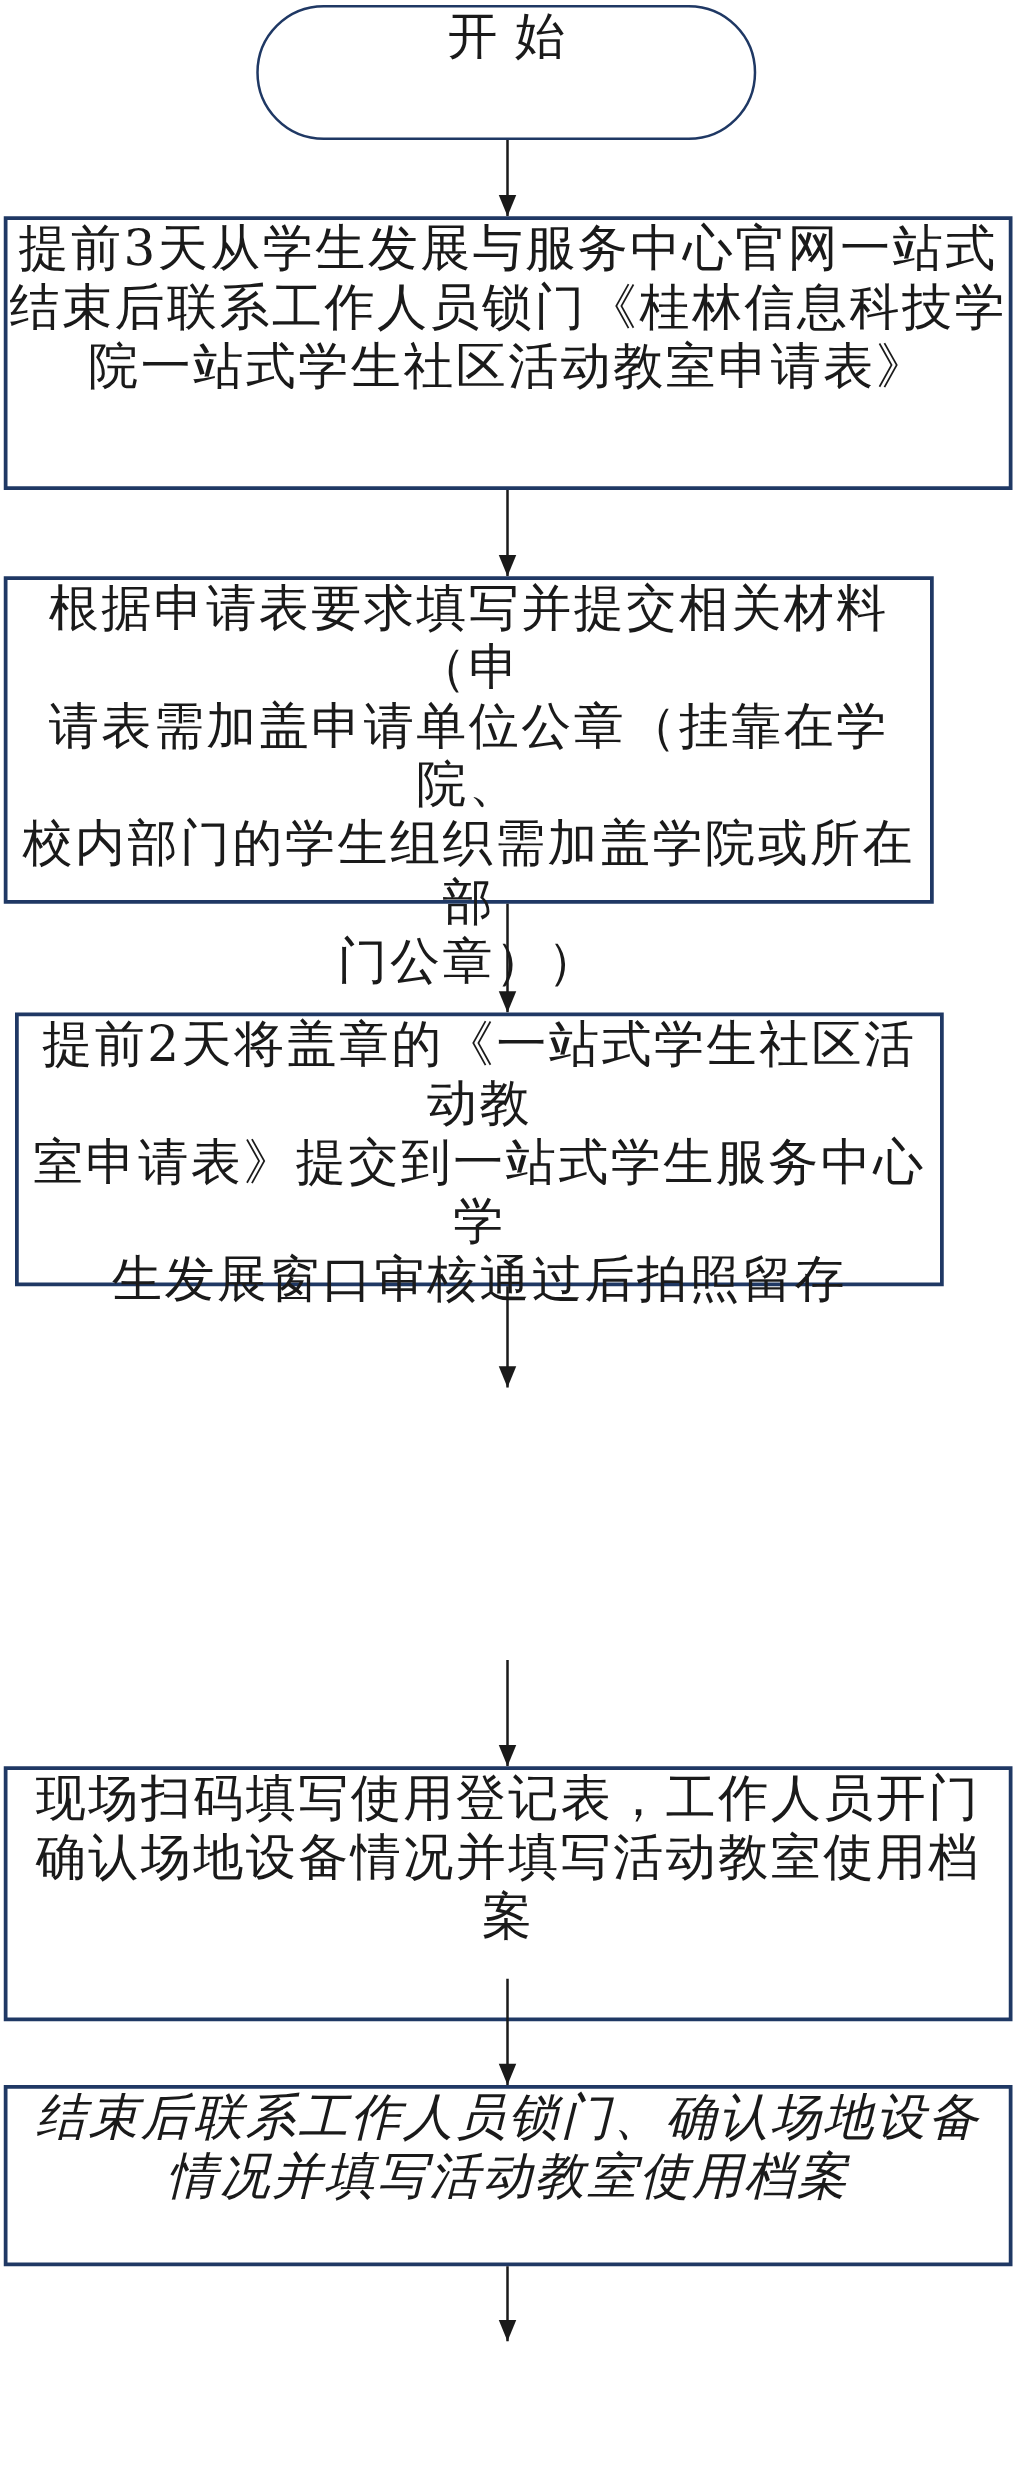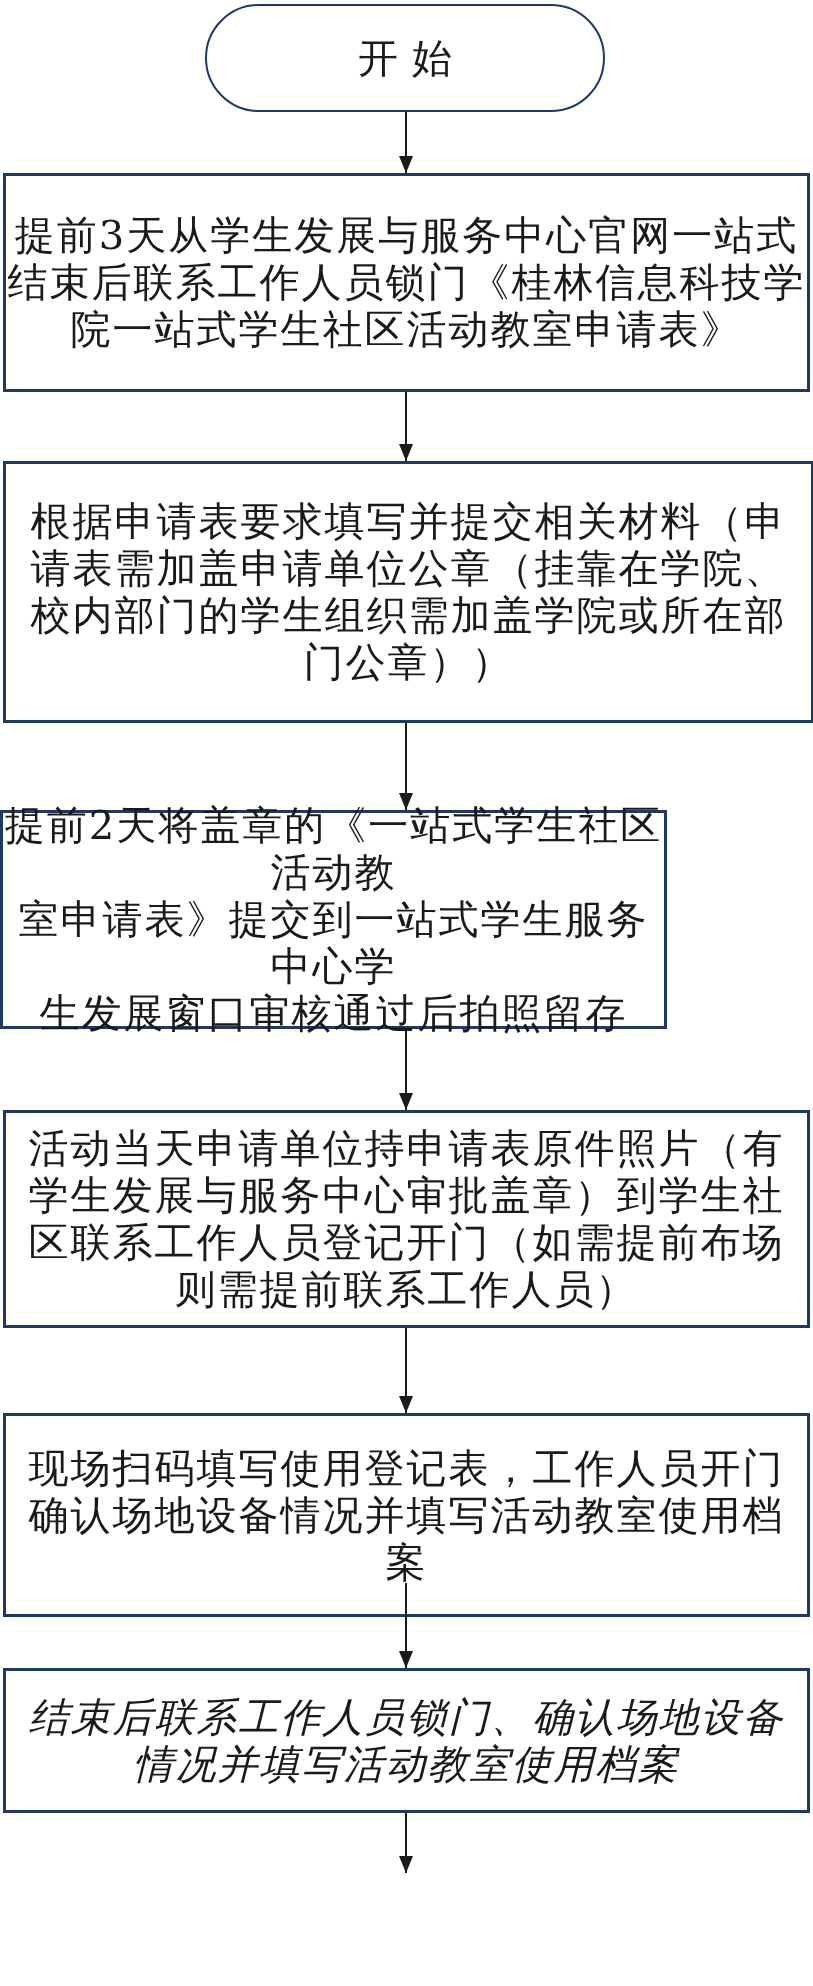--- a/index.html
+++ b/index.html
@@ -6,41 +6,41 @@
   .canvas {
     position:relative;
     width:813px; height:1986px;
     background:#ffffff;
     font-family:"DejaVu Serif","Liberation Serif",serif;
     color:#1a1a1a;
     overflow:hidden;
   }
   .node {
     position:absolute;
-    display:flex; align-items:center; justify-content:center;
+    display:flex; justify-content:center;
     text-align:center;
     box-sizing:border-box;
     background:#ffffff;
   }
   .process { border:3px solid #1f3864; }
   .terminator { border:2px solid #1f3864; border-radius:60px; }
   .label {
     display:block;
     white-space:pre-line;
     font-size:40px;
     line-height:47px;
     letter-spacing:2px;
   }
   .terminator .label { letter-spacing:14px; padding-left:14px; line-height:46px; }
 
   
   .n-start { left:205px; top:4px;    width:400px; height:108px; }
   .n-step1 { left:3px;   top:173px;  width:807px; height:219px; }
-  .n-step2 { left:3px;   top:461px;  width:811px; height:262px; }
-  .n-step3 { left:0;   top:810px;  width:667px; height:219px; }
+  .n-step2 { left:3px;   top:461px;  width:744px; height:262px; }
+  .n-step3 { left:12px;   top:810px;  width:743px; height:219px; }
   .n-step4 { left:3px;   top:1110px; width:807px; height:218px; }
   .n-step5 { left:3px;   top:1413px; width:807px; height:204px; }
   .n-step6 { left:3px;   top:1668px; width:807px; height:145px;font-style:italic; }
   .n-end   { left:200px; top:1873px; width:401px; height:110px; }
 
   
   .arrow { position:absolute; left:405px; width:2px; background:#1a1a1a; }
   .arrow .head {
     position:absolute; bottom:0; left:-6px;
     width:0; height:0;
@@ -93,26 +93,20 @@
   <div class="node process n-step3">
     <span class="label">提前2天将盖章的《一站式学生社区活动教
 室申请表》提交到一站式学生服务中心学
 生发展窗口审核通过后拍照留存</span>
   </div>
 
   <div class="arrow a4">
       <span class="head"></span>
     </div>
 
-  <div class="node process n-step4">
-    <span class="label">活动当天申请单位持申请表原件照片（有
-学生发展与服务中心审批盖章）到学生社
-区联系工作人员登记开门（如需提前布场
-则需提前联系工作人员）</span>
-  </div>
 
   <div class="arrow a5">
       <span class="head"></span>
     </div>
 
   <div class="node process n-step5">
     <span class="label">现场扫码填写使用登记表，工作人员开门
 确认场地设备情况并填写活动教室使用档
 案</span>
   </div>

